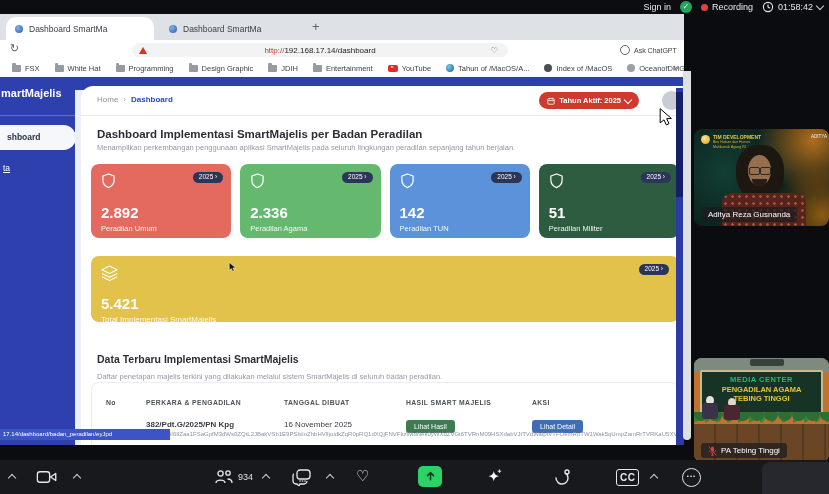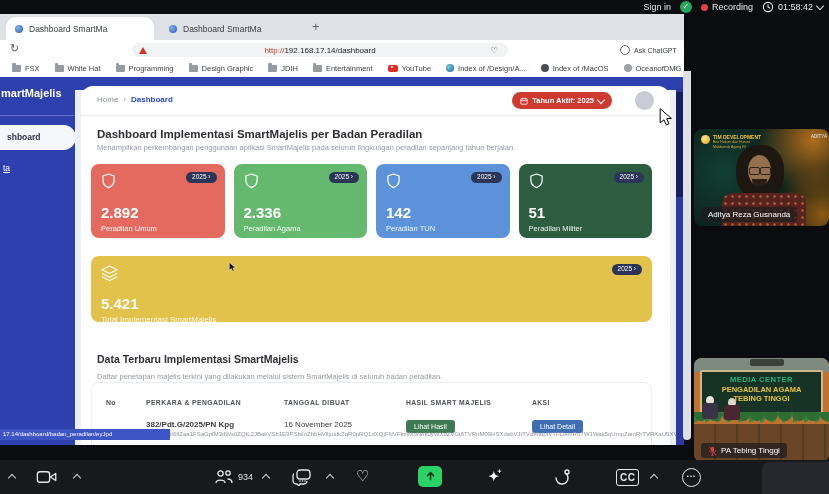--- a/index.html
+++ b/index.html
@@ -31,21 +31,21 @@
   .yt i{position:absolute;left:3.6px;top:1.7px;border-left:3px solid #fff;border-top:1.9px solid transparent;border-bottom:1.9px solid transparent;}
   .ico-dotb{width:8px;height:8px;border-radius:50%;background:radial-gradient(circle at 35% 35%,#7cc,#1b5fb8);flex:0 0 auto;}
   .ico-dotd{width:8px;height:8px;border-radius:50%;background:#4a4e55;flex:0 0 auto;}
   .ico-dotg{width:8px;height:8px;border-radius:50%;background:#9aa0a6;flex:0 0 auto;}
   
   .page{position:absolute;left:0;top:63px;width:684px;height:368px;background:#4c1d95;overflow:hidden;}
   .sidebar{position:absolute;left:0;top:0;width:75px;height:100%;background:#2e3fae;color:#fff;}
   .side-active{position:absolute;left:0;top:48px;width:76px;height:25px;background:#f6f7fb;border-radius:0 13px 13px 0;color:#2c3347;font-size:8.5px;font-weight:bold;line-height:25px;padding-left:7px;box-sizing:border-box;}
   .mainbg{position:absolute;left:75px;top:0;right:0;bottom:0;background:#edeff7;}
   .bluestrip{position:absolute;left:75px;top:0;right:0;height:13px;background:#2e3fae;}
-  .card{position:absolute;left:81px;top:9px;width:589px;bottom:0;background:#fff;border-radius:12px 12px 0 0;overflow:hidden;}
+  .card{position:absolute;left:81px;top:9px;width:589px;bottom:0;background:#fff;border-radius:12px 12px 0 0;overflow:hidden;padding-left:27px;}
   .crumbrow{position:absolute;left:0;top:0;width:100%;height:30px;border-bottom:1px solid #ebecf3;box-sizing:border-box;}
   .yearbtn{position:absolute;right:58px;top:6px;height:17px;background:#cf3a30;border-radius:9px;color:#fff;font-size:7.5px;font-weight:bold;display:flex;align-items:center;gap:4px;padding:0 8px;}
   .avatar{position:absolute;right:16px;top:5px;width:19px;height:19px;border-radius:50%;background:#c9ccd4;}
   .statrow{position:absolute;left:10px;right:18px;top:78px;display:flex;gap:9px;}
   .scard{flex:1;height:74px;border-radius:8px;position:relative;padding:9px 10px;box-sizing:border-box;color:#fff;}
   .badge{position:absolute;top:8px;right:8px;background:#2b3557;color:#fff;font-size:6.5px;border-radius:8px;padding:2px 6px;line-height:1;}
   .sval{font-size:15px;font-weight:bold;margin-top:11px;}
   .slab{font-size:7.5px;margin-top:3px;color:rgba(255,255,255,.93);}
   .totalcard{position:absolute;left:10px;right:18px;top:170px;height:66px;border-radius:8px;background:#e3c24c;color:#fff;padding:9px 10px;box-sizing:border-box;}
   .sect-title{font-size:10.5px;font-weight:bold;color:#2c2d35;}
@@ -158,21 +158,21 @@
           <span>Entertainment</span>
         </span>
       <span class="bm">
           <span class="yt">
             <i></i>
           </span>
           <span>YouTube</span>
         </span>
       <span class="bm">
           <span class="ico-dotb"></span>
-          <span>Index of /Design/A...</span>
+          <span>Tahun of /MacOS/A...</span>
         </span>
       <span class="bm">
           <span class="ico-dotd"></span>
           <span>Index of /MacOS</span>
         </span>
       <span class="bm">
           <span class="ico-dotg"></span>
           <span>OceanofDMG - Do...</span>
         </span>
 

